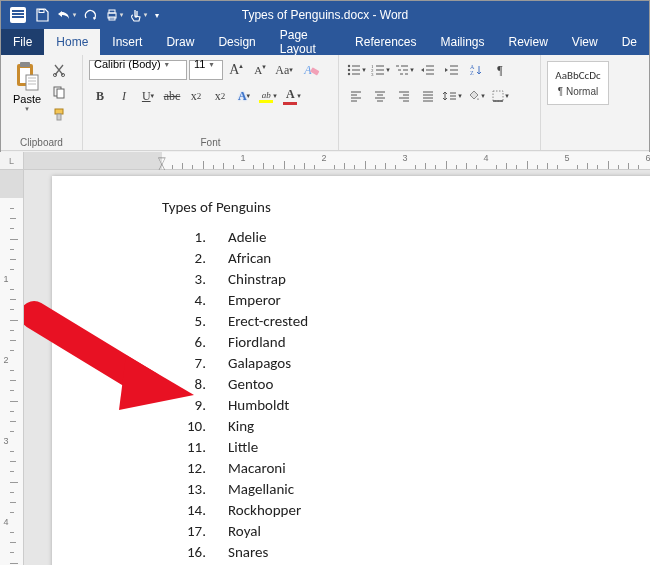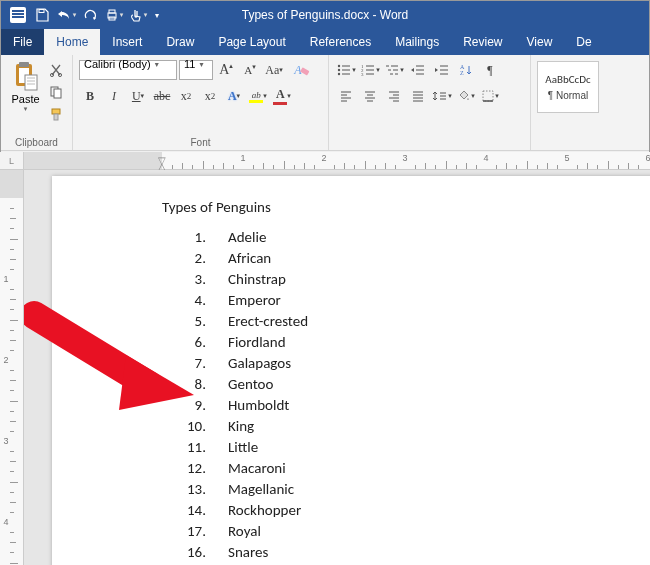--- a/index.html
+++ b/index.html
@@ -31,21 +31,21 @@
   .font-name { width:98px;}
   .font-size { width:34px;}
   .row .sq { width:22px; height:22px; display:flex; align-items:center; justify-content:center; font-size:12px; color:#444; border-radius:2px; cursor:pointer; font-family: "Times New Roman", serif;}
   .sub{font-size:9px; vertical-align:sub}
   .sup{font-size:9px; vertical-align:super}
   .color-bar{display:inline-block;width:14px;height:3px;}
   
   .para-body{display:flex;flex-direction:column;gap:4px;}
   
   .styles-body{display:flex;gap:4px;align-items:flex-start;padding-top:2px}
-  .style-box{width:62px;height:52px;border:1px solid #c9c9c9;background:#fff;display:flex;flex-direction:column;align-items:center;justify-content:center;font-size:10px;}
+  .style-box{width:62px;height:44px;border:1px solid #c9c9c9;background:#fff;display:flex;flex-direction:column;align-items:center;justify-content:center;font-size:10px;}
   .style-sample{font-family:Calibri,Arial;font-size:11px;color:#333}
   .style-name{font-size:10px;color:#444;margin-top:4px}
   
   .workarea{position:absolute;top:152px;left:0;right:0;bottom:0;background:#e6e6e6;overflow:hidden}
   .corner{position:absolute;left:0;top:0;width:24px;height:18px;background:#f3f3f3;border-right:1px solid #ccc;border-bottom:1px solid #ccc;display:flex;align-items:center;justify-content:center;font-size:9px;color:#888}
   .hruler{position:absolute;left:24px;right:0;top:0;height:18px;background:#f8f8f8;border-bottom:1px solid #ccc;}
   .hruler-inner{position:relative;height:100%;}
   .vruler{position:absolute;left:0;top:18px;width:24px;bottom:0;background:#f8f8f8;border-right:1px solid #ccc}
   .docview{position:absolute;left:24px;top:18px;right:0;bottom:0;overflow:hidden;background:#e6e6e6}
   .page{position:absolute;left:28px;top:6px;width:720px;background:#fff;box-shadow:0 0 4px rgba(0,0,0,0.25);padding:22px 0 40px 110px}
@@ -108,31 +108,32 @@
       </div>
   </div>
   <div class="title-text">Types of Penguins.docx - Word</div>
 </div>
 
 <div class="menubar">
   <div class="menutab file">File</div>
   <div class="menutab active">Home</div>
   <div class="menutab">Insert</div>
   <div class="menutab">Draw</div>
+  <div class="menutab">Design</div>
   <div class="menutab">Page Layout</div>
   <div class="menutab">References</div>
   <div class="menutab">Mailings</div>
   <div class="menutab">Review</div>
   <div class="menutab">View</div>
   <div class="menutab">De</div>
 </div>
 
 <div class="ribbon">
 
-  <div class="group" style="width:72px">
+  <div class="group" style="width:82px">
     <div class="clip-body">
       <div class="paste">
         <svg width="26" height="30" viewBox="0 0 26 30">
             <rect x="3" y="3" width="16" height="22" rx="2" fill="#c98b2e"></rect>
             <rect x="6" y="1" width="10" height="5" rx="1" fill="#8a8a8a"></rect>
             <rect x="6" y="7" width="10" height="15" fill="#fff"></rect>
             <rect x="12" y="14" width="12" height="15" fill="#fff" stroke="#888"></rect>
             <path d="M14 17h8M14 20h8M14 23h8" stroke="#bbb"></path>
           </svg>
         <span style="font-size:11px">Paste</span>

